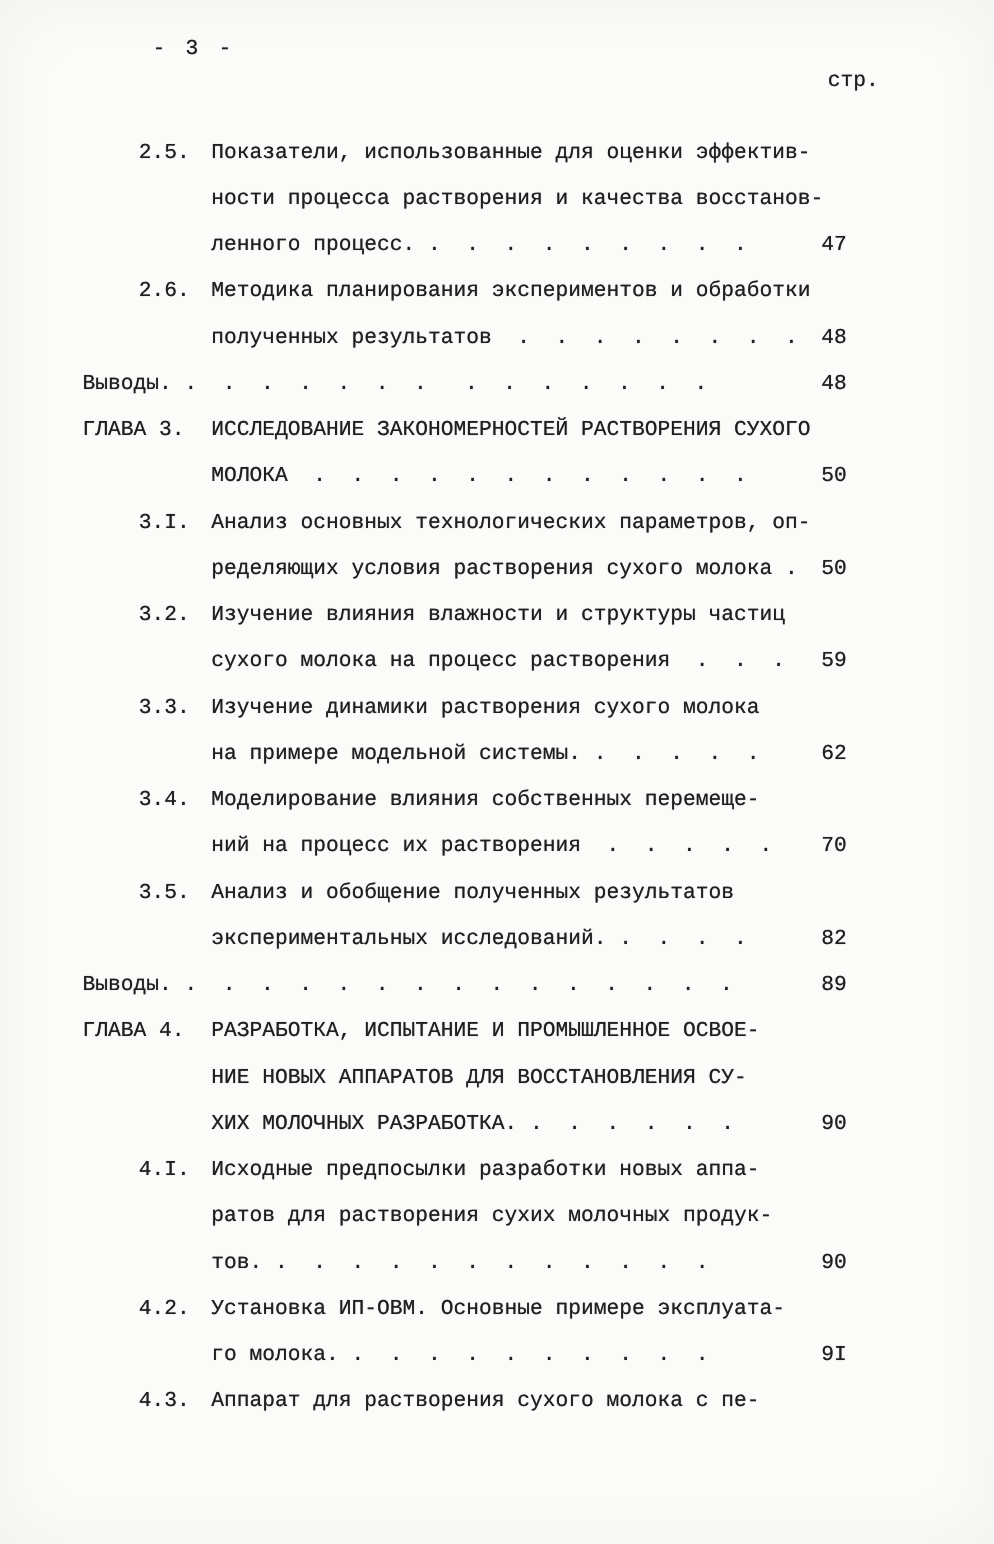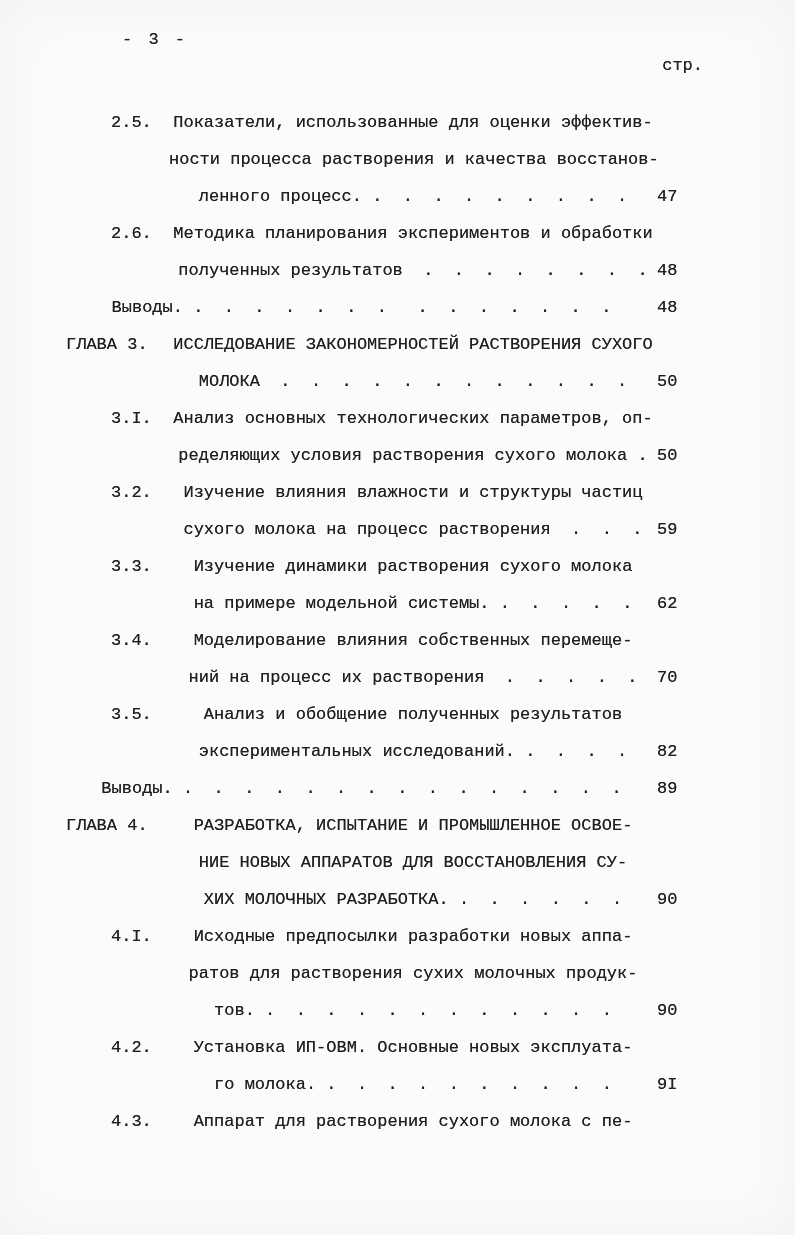--- a/index.html
+++ b/index.html
@@ -48,21 +48,20 @@
     width: 103px;
     box-sizing: border-box;
     white-space: pre;
   }
   .entry.section .label {
     padding-left: 45px;
   }
   .entry .lines {
     flex: 1 1 auto;
     min-width: 0;
-    text-align: center;
   }
   .line {
     white-space: pre;
   }
   .entry .pageno {
     flex: 0 0 46px;
     width: 46px;
     text-align: left;
     align-self: flex-end;
     white-space: pre;
@@ -180,21 +179,21 @@
           <div class="line">Исходные предпосылки разработки новых аппа-</div>
           <div class="line">ратов для растворения сухих молочных продук-</div>
           <div class="line">тов. .  .  .  .  .  .  .  .  .  .  .  .</div>
         </div>
     <div class="pageno">90</div>
   </div>
 
   <div class="entry section">
     <div class="label">4.2.</div>
     <div class="lines">
-          <div class="line">Установка ИП-ОВМ. Основные новых эксплуата-</div>
+          <div class="line">Установка ИП-ОВМ. Основные примере эксплуата-</div>
           <div class="line">го молока. .  .  .  .  .  .  .  .  .  .</div>
         </div>
     <div class="pageno">9I</div>
   </div>
 
   <div class="entry section">
     <div class="label">4.3.</div>
     <div class="lines">
           <div class="line">Аппарат для растворения сухого молока с пе-</div>
         </div>

